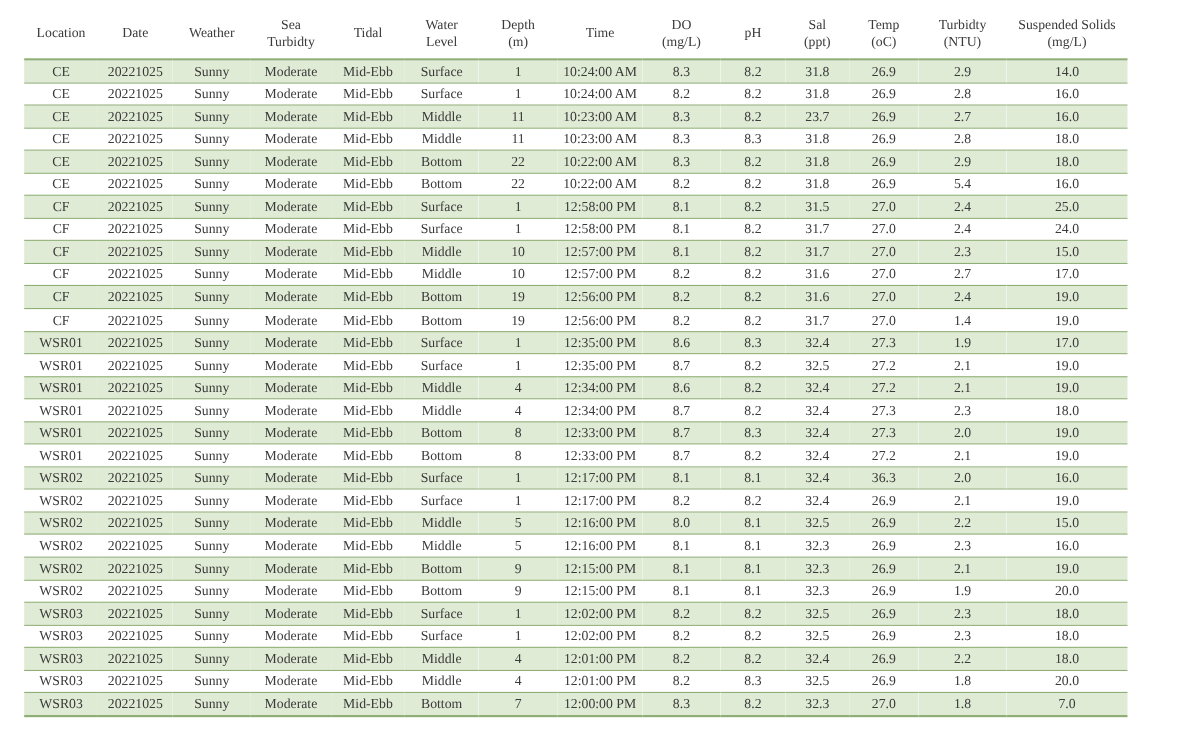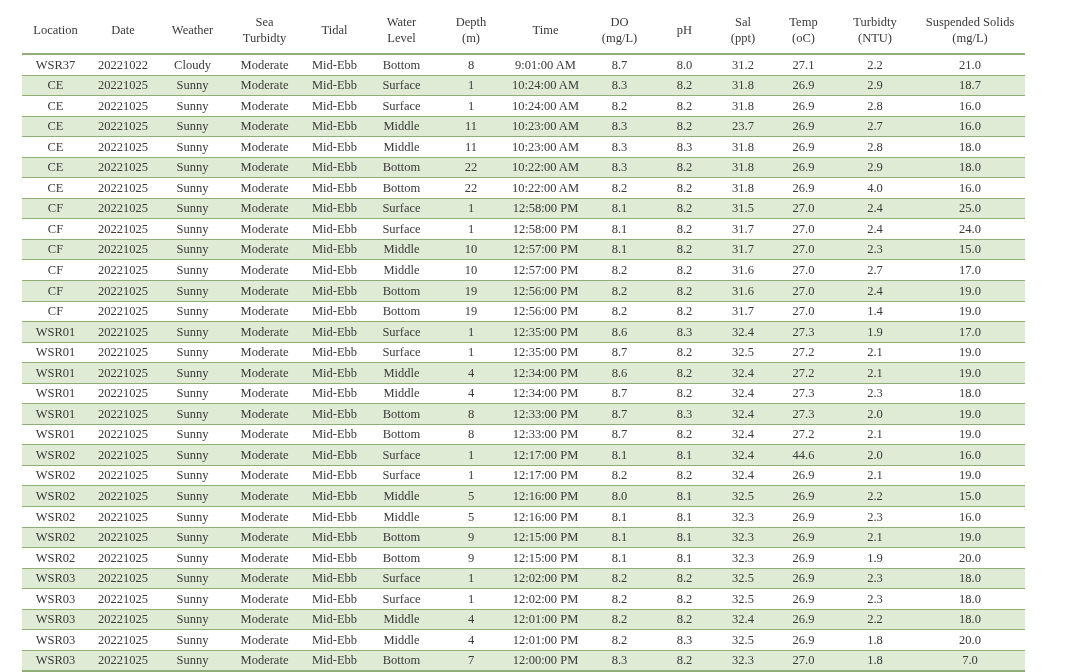--- a/index.html
+++ b/index.html
@@ -88,51 +88,35 @@
 (ppt)</th>
           <th>Temp
 (oC)</th>
           <th>Turbidty
 (NTU)</th>
           <th>Suspended Solids
 (mg/L)</th>
         </tr>
     </thead>
     <tbody>
-        <tr>
-          <td>WSR37</td>
-          <td>20221022</td>
-          <td>Cloudy</td>
-          <td>Moderate</td>
-          <td>Mid-Ebb</td>
-          <td>Bottom</td>
-          <td>8</td>
-          <td>9:01:00 AM</td>
-          <td>8.7</td>
-          <td>8.0</td>
-          <td>31.2</td>
-          <td>27.1</td>
-          <td>2.2</td>
-          <td>21.0</td>
-        </tr>
         <tr class="alt">
           <td>CE</td>
           <td>20221025</td>
           <td>Sunny</td>
           <td>Moderate</td>
           <td>Mid-Ebb</td>
           <td>Surface</td>
           <td>1</td>
           <td>10:24:00 AM</td>
           <td>8.3</td>
           <td>8.2</td>
           <td>31.8</td>
           <td>26.9</td>
           <td>2.9</td>
-          <td>18.7</td>
+          <td>14.0</td>
         </tr>
         <tr>
           <td>CE</td>
           <td>20221025</td>
           <td>Sunny</td>
           <td>Moderate</td>
           <td>Mid-Ebb</td>
           <td>Surface</td>
           <td>1</td>
           <td>10:24:00 AM</td>
@@ -197,21 +181,21 @@
           <td>Sunny</td>
           <td>Moderate</td>
           <td>Mid-Ebb</td>
           <td>Bottom</td>
           <td>22</td>
           <td>10:22:00 AM</td>
           <td>8.2</td>
           <td>8.2</td>
           <td>31.8</td>
           <td>26.9</td>
-          <td>4.0</td>
+          <td>5.4</td>
           <td>16.0</td>
         </tr>
         <tr class="alt">
           <td>CF</td>
           <td>20221025</td>
           <td>Sunny</td>
           <td>Moderate</td>
           <td>Mid-Ebb</td>
           <td>Surface</td>
           <td>1</td>
@@ -404,21 +388,21 @@
           <td>20221025</td>
           <td>Sunny</td>
           <td>Moderate</td>
           <td>Mid-Ebb</td>
           <td>Surface</td>
           <td>1</td>
           <td>12:17:00 PM</td>
           <td>8.1</td>
           <td>8.1</td>
           <td>32.4</td>
-          <td>44.6</td>
+          <td>36.3</td>
           <td>2.0</td>
           <td>16.0</td>
         </tr>
         <tr>
           <td>WSR02</td>
           <td>20221025</td>
           <td>Sunny</td>
           <td>Moderate</td>
           <td>Mid-Ebb</td>
           <td>Surface</td>

